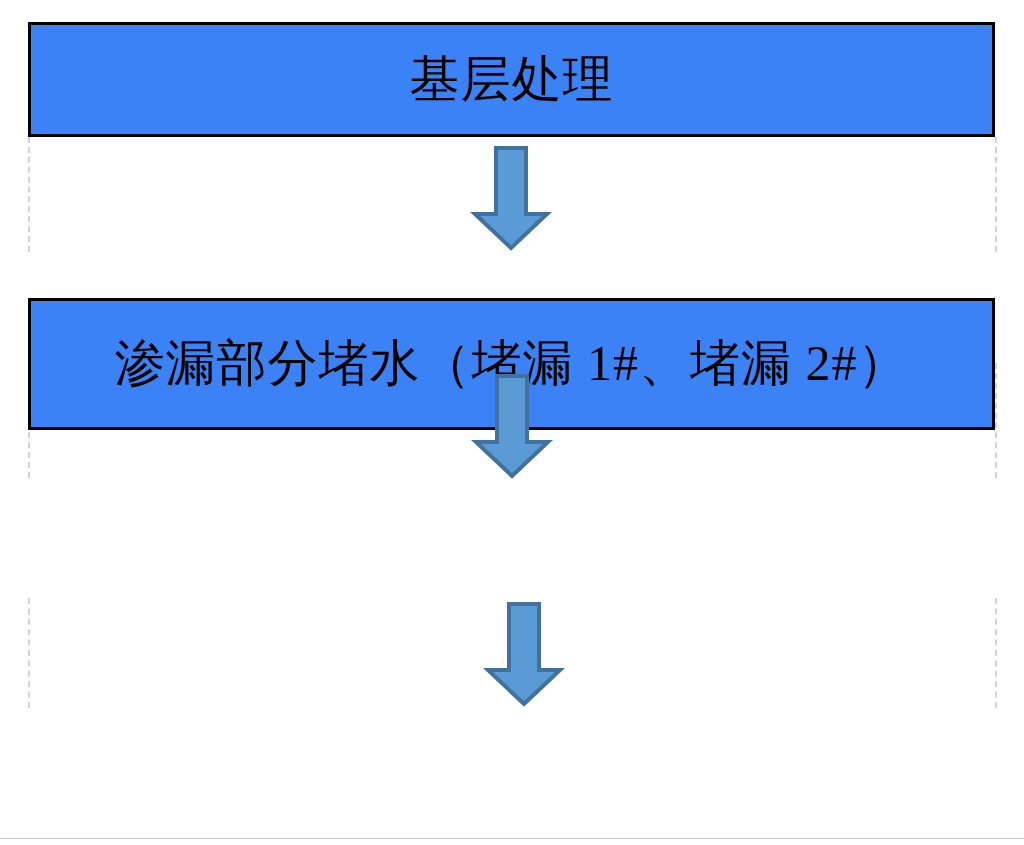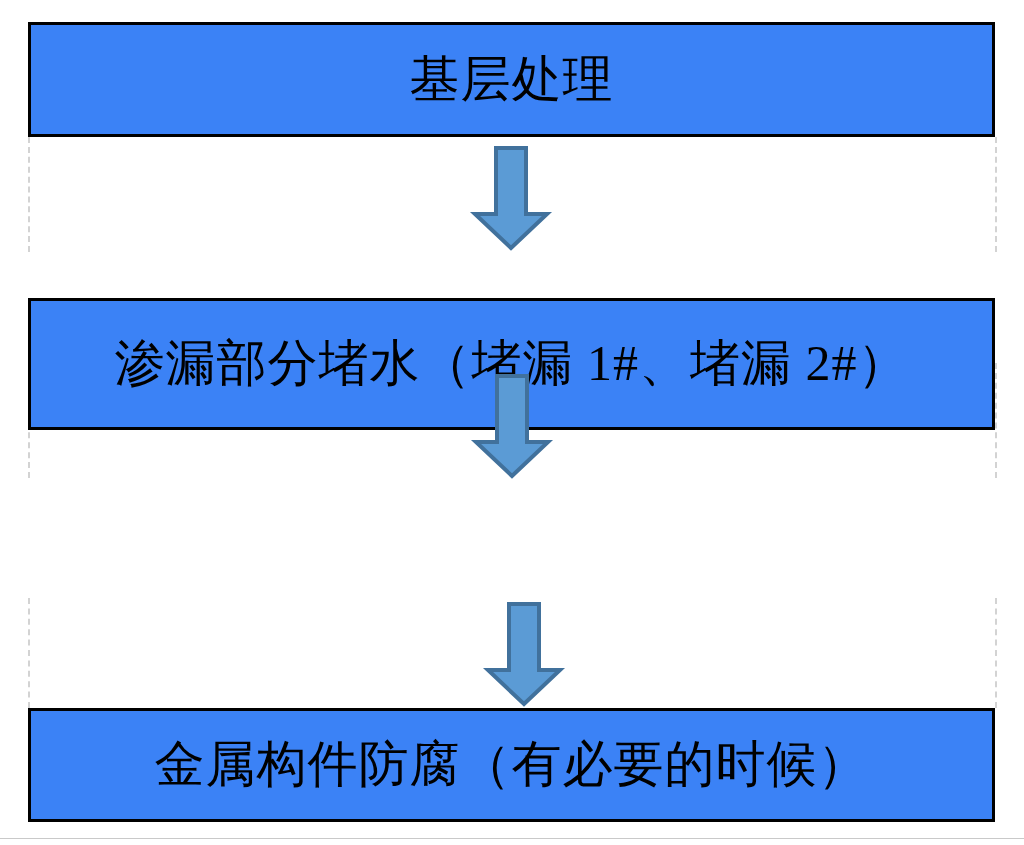--- a/index.html
+++ b/index.html
@@ -114,19 +114,16 @@
     </svg>
   </div>
 
 
   <div class="arrow-connector" id="arrow-3">
     <svg viewBox="0 0 76 104" preserveAspectRatio="none" aria-hidden="true">
       <polygon points="23,2 53,2 53,68 74,68 38,102 2,68 23,68" fill="#5B9BD5" stroke="#41719C" stroke-width="4" stroke-linejoin="miter"></polygon>
     </svg>
   </div>
 
-  <div class="node-box" id="node-4">
-    <span class="node-label">金属构件防腐（有必要的时候）</span>
-  </div>
 
   <div class="page-bottom-rule"></div>
 
 </div>
 
 </body></html>

